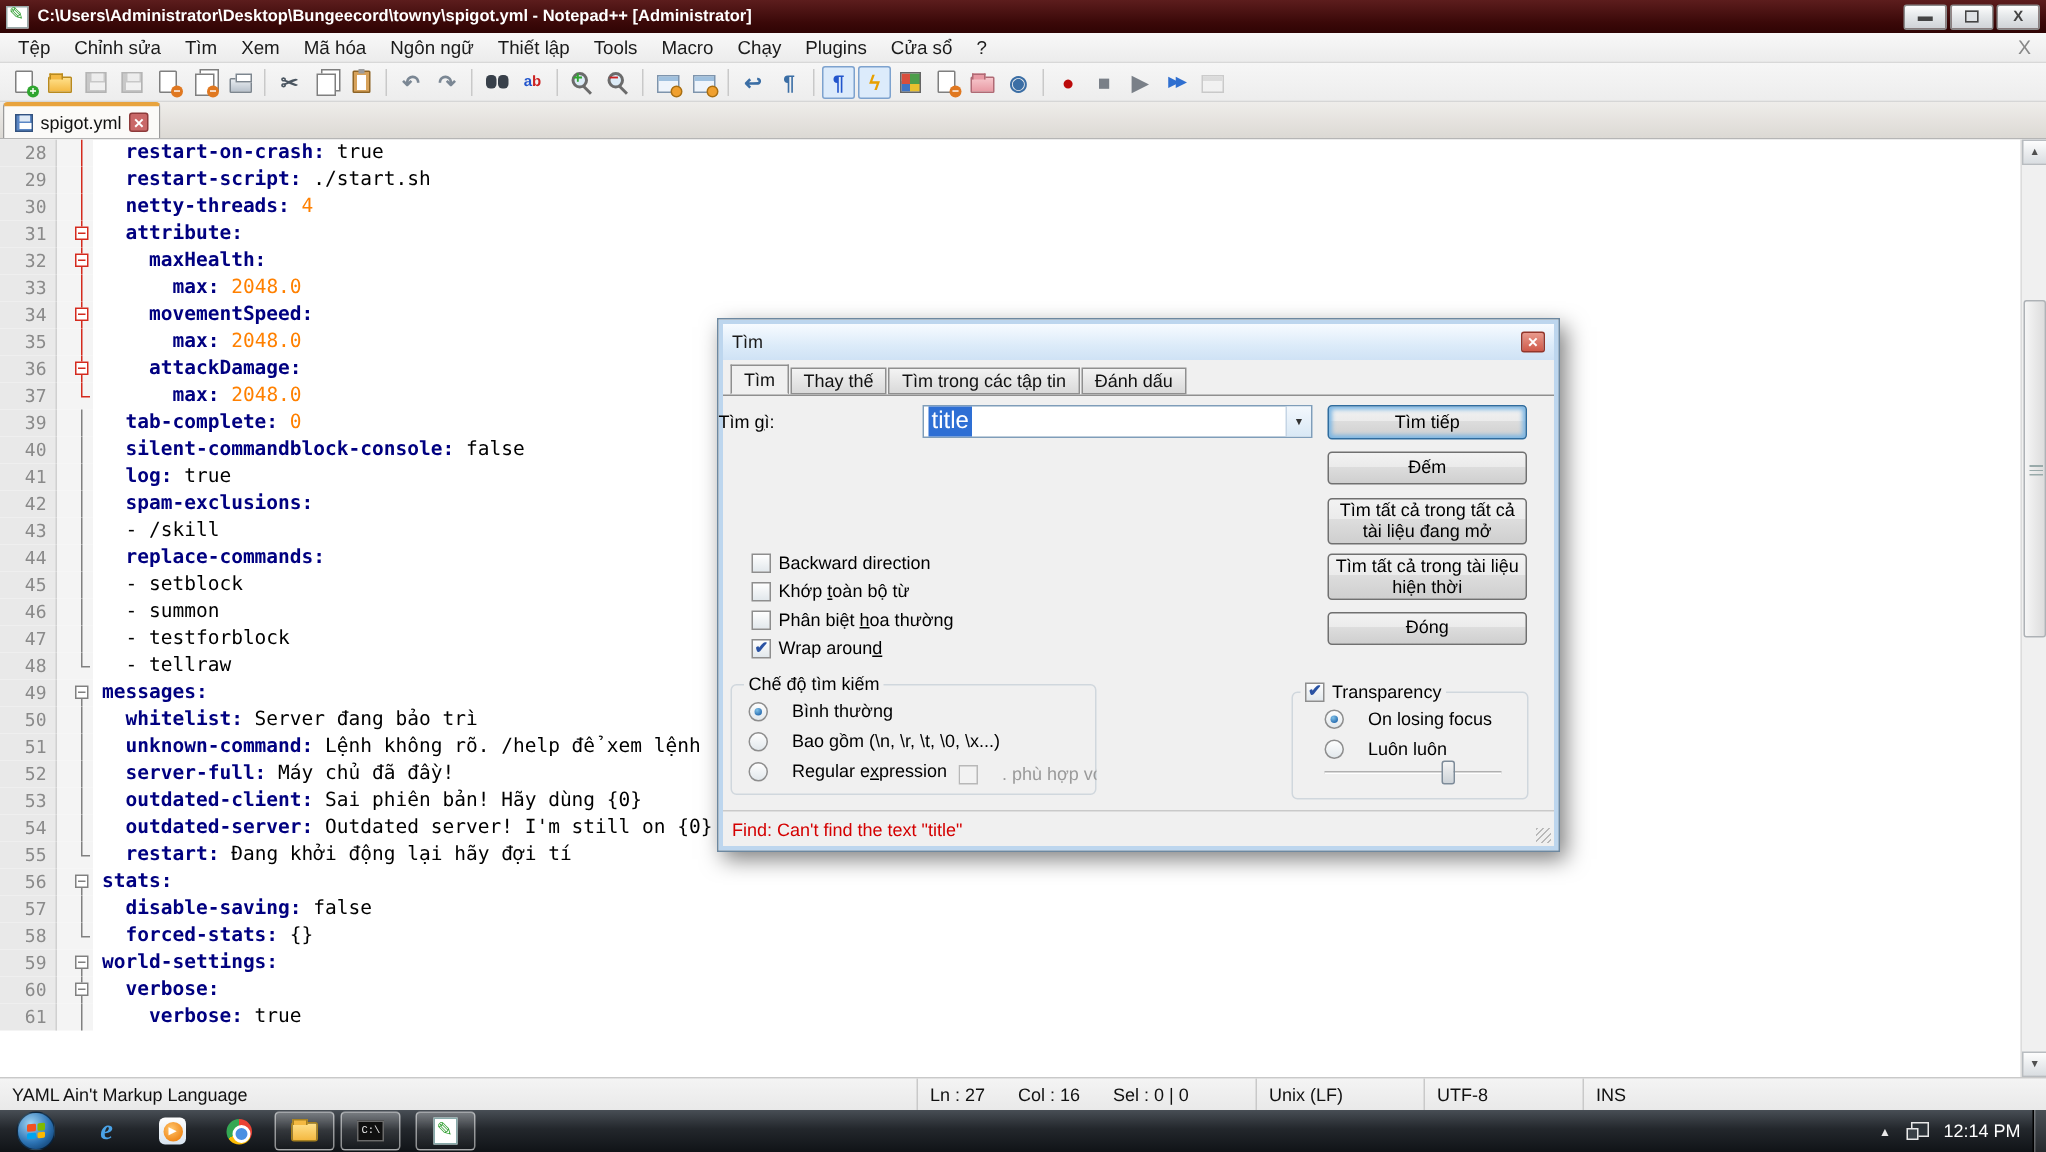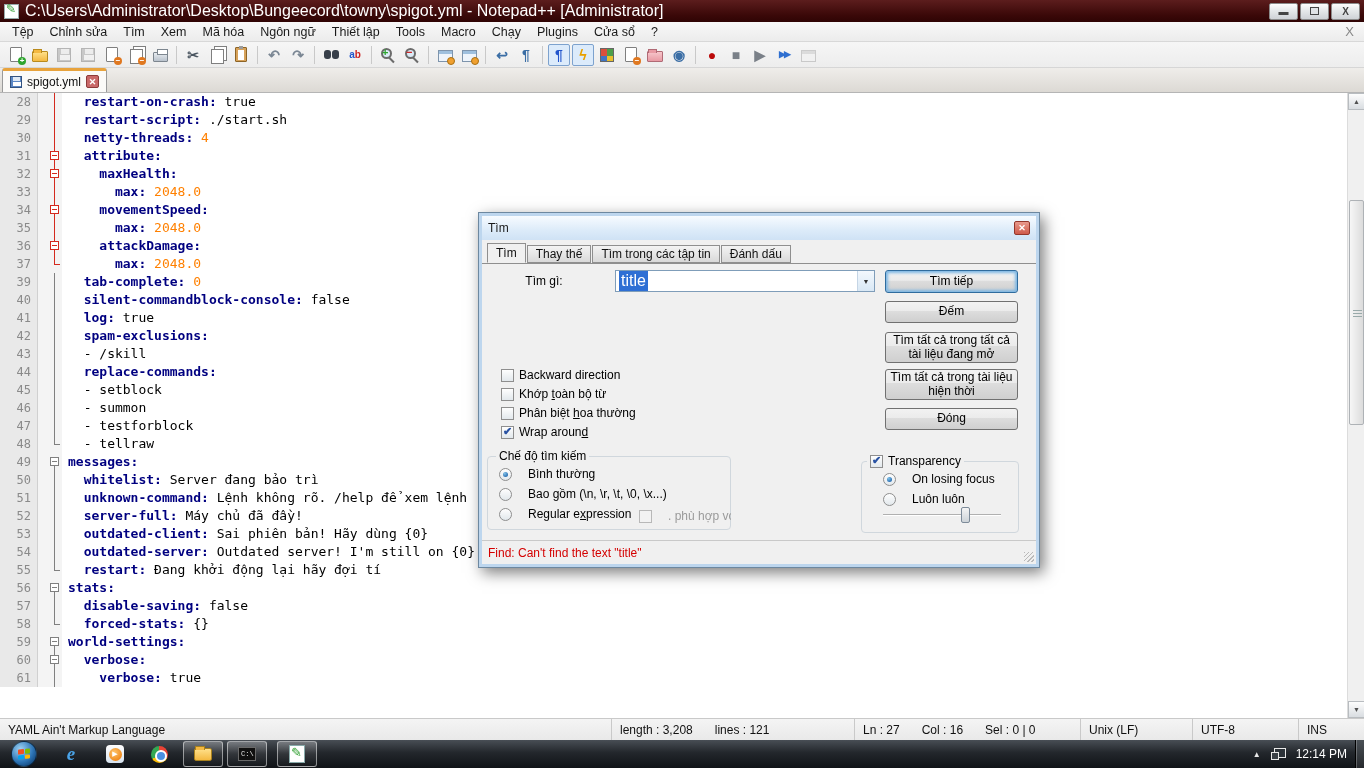--- a/index.html
+++ b/index.html
@@ -4,21 +4,21 @@
 <style>
   * { box-sizing: border-box; margin:0; padding:0; }
   html,body { width:1364px; height:768px; overflow:hidden; }
   body { font-family:"Liberation Sans",sans-serif; font-size:12px; position:relative; background:#fff; }
 
   
   .titlebar { position:absolute; left:0; top:0; width:1364px; height:22px;
     background:linear-gradient(#5c1d1d,#3a0808 70%,#2f0404); display:flex; align-items:center; color:#fff; }
   .app-icon { width:15px; height:15px; margin:0 6px 0 4px; background:#fff; border:1px solid #9aa; position:relative; }
   .app-icon::after{ content:"✎"; position:absolute; left:1px; top:-3px; color:#2e9e2e; font-size:12px; }
-  .titlebar .title { font-size:16px; color:#fff; flex:1; white-space:nowrap; overflow:hidden; }
+  .titlebar .title { font-size:11px; color:#fff; flex:1; white-space:nowrap; overflow:hidden;font-weight:bold; }
   .winbtns { display:flex; gap:2px; margin-right:4px; }
   .winbtn { width:29px; height:17px; border:1px solid #8b8b8b; border-radius:2px;
     background:linear-gradient(#fdfdfd,#e5e8ea 45%,#cfd2d6); display:flex; align-items:center; justify-content:center;
     color:#444; font-size:10px; font-weight:bold; }
   .restore-glyph { width:9px; height:8px; position:relative; }
   .restore-glyph::before{ content:""; position:absolute; right:0; top:0; width:7px; height:6px; border:1px solid #444; }
   .restore-glyph::after{ content:""; position:absolute; left:0; bottom:0; width:7px; height:6px; border:1px solid #444; background:#dfe2e5; }
 
   
   .menubar { position:absolute; left:0; top:22px; width:1364px; height:20px; background:linear-gradient(#f8f8f8,#ececec);
@@ -116,21 +116,21 @@
   .dlg-titlebar { position:absolute; left:3px; top:3px; right:3px; height:24px;
     background:linear-gradient(#f7fbff,#dcebf9 60%,#cfe2f5); display:flex; align-items:center; padding:0 6px; }
   .dlg-title { font-size:12px; color:#1a1a1a; flex:1; }
   .dlg-close { width:16px; height:14px; background:linear-gradient(#e89a8d,#cf5a4a); border:1px solid #93362b; border-radius:2px;
     color:#fff; font-size:9px; font-weight:bold; display:flex; align-items:center; justify-content:center; }
   .dlg-tabs { position:absolute; left:8px; top:30px; display:flex; align-items:flex-end; height:20px; }
   .dlg-tab { height:18px; padding:0 8px; display:flex; align-items:center; font-size:12px; color:#111;
     background:linear-gradient(#f3f3f3,#d9d9d9); border:1px solid #8f8f8f; margin-right:1px; }
   .dlg-tab.active { height:20px; background:#f0f0f0; border-bottom:1px solid #f0f0f0; }
   .dlg-body { position:absolute; left:3px; top:50px; right:3px; bottom:3px; border-top:1px solid #8f8f8f; background:#f0f0f0; }
-  .fd-label { position:absolute; left:0; top:61px; width:130px; text-align:center; font-size:12px; }
+  .fd-label { position:absolute; left:0; top:61px; width:130px; text-align:left; font-size:12px; }
   .fd-combo { position:absolute; left:136px; top:57px; width:260px; height:22px; background:#fff; border:1px solid #7f9db9; display:flex; align-items:center; }
   .fd-combo-text { margin-left:3px; background:#2e6fd4; color:#fff; padding:1px 2px; font-size:16px; }
   .fd-combo-arrow { margin-left:auto; width:17px; height:20px; border-left:1px solid #c5d5e5; background:linear-gradient(#f3f8fd,#d9e8f5);
     display:flex; align-items:center; justify-content:center; font-size:7px; color:#333; }
   .btn { position:absolute; left:406px; width:133px; border:1px solid #707070; border-radius:3px; font-size:12px; color:#000;
     background:linear-gradient(#f2f2f2,#ebebeb 45%,#dddddd 46%,#cfcfcf); display:flex; align-items:center; justify-content:center;
     text-align:center; line-height:1.15; padding:1px 4px; }
   .btn.default { border:1px solid #2f6c9e; box-shadow:inset 0 0 3px 2px #7db7e4; }
   .chk-row { position:absolute; left:22px; display:flex; align-items:center; gap:5px; height:16px; font-size:12px; }
   .chk-box { width:13px; height:13px; background:linear-gradient(#fefefe,#e2e8ec); border:1px solid #8e8e8e; position:relative; flex:none; }
@@ -726,24 +726,20 @@
   <div class="fd-status">
     <span class="fd-status-text">Find: Can't find the text "title"</span>
     <span class="fd-grip"></span>
   </div>
 </div>
 
 <div class="statusbar">
   <span class="sb-sec" style="width:612px;">
       <span>YAML Ain't Markup Language</span>
     </span>
-  <span class="sb-sec" style="width:243px;">
-    <span>length : 3,208</span>
-    <span>lines : 121</span>
-  </span>
   <span class="sb-sec" style="width:226px;">
     <span>Ln : 27</span>
     <span>Col : 16</span>
     <span>Sel : 0 | 0</span>
   </span>
   <span class="sb-sec" style="width:112px;">
       <span>Unix (LF)</span>
     </span>
   <span class="sb-sec" style="width:106px;">
       <span>UTF-8</span>

